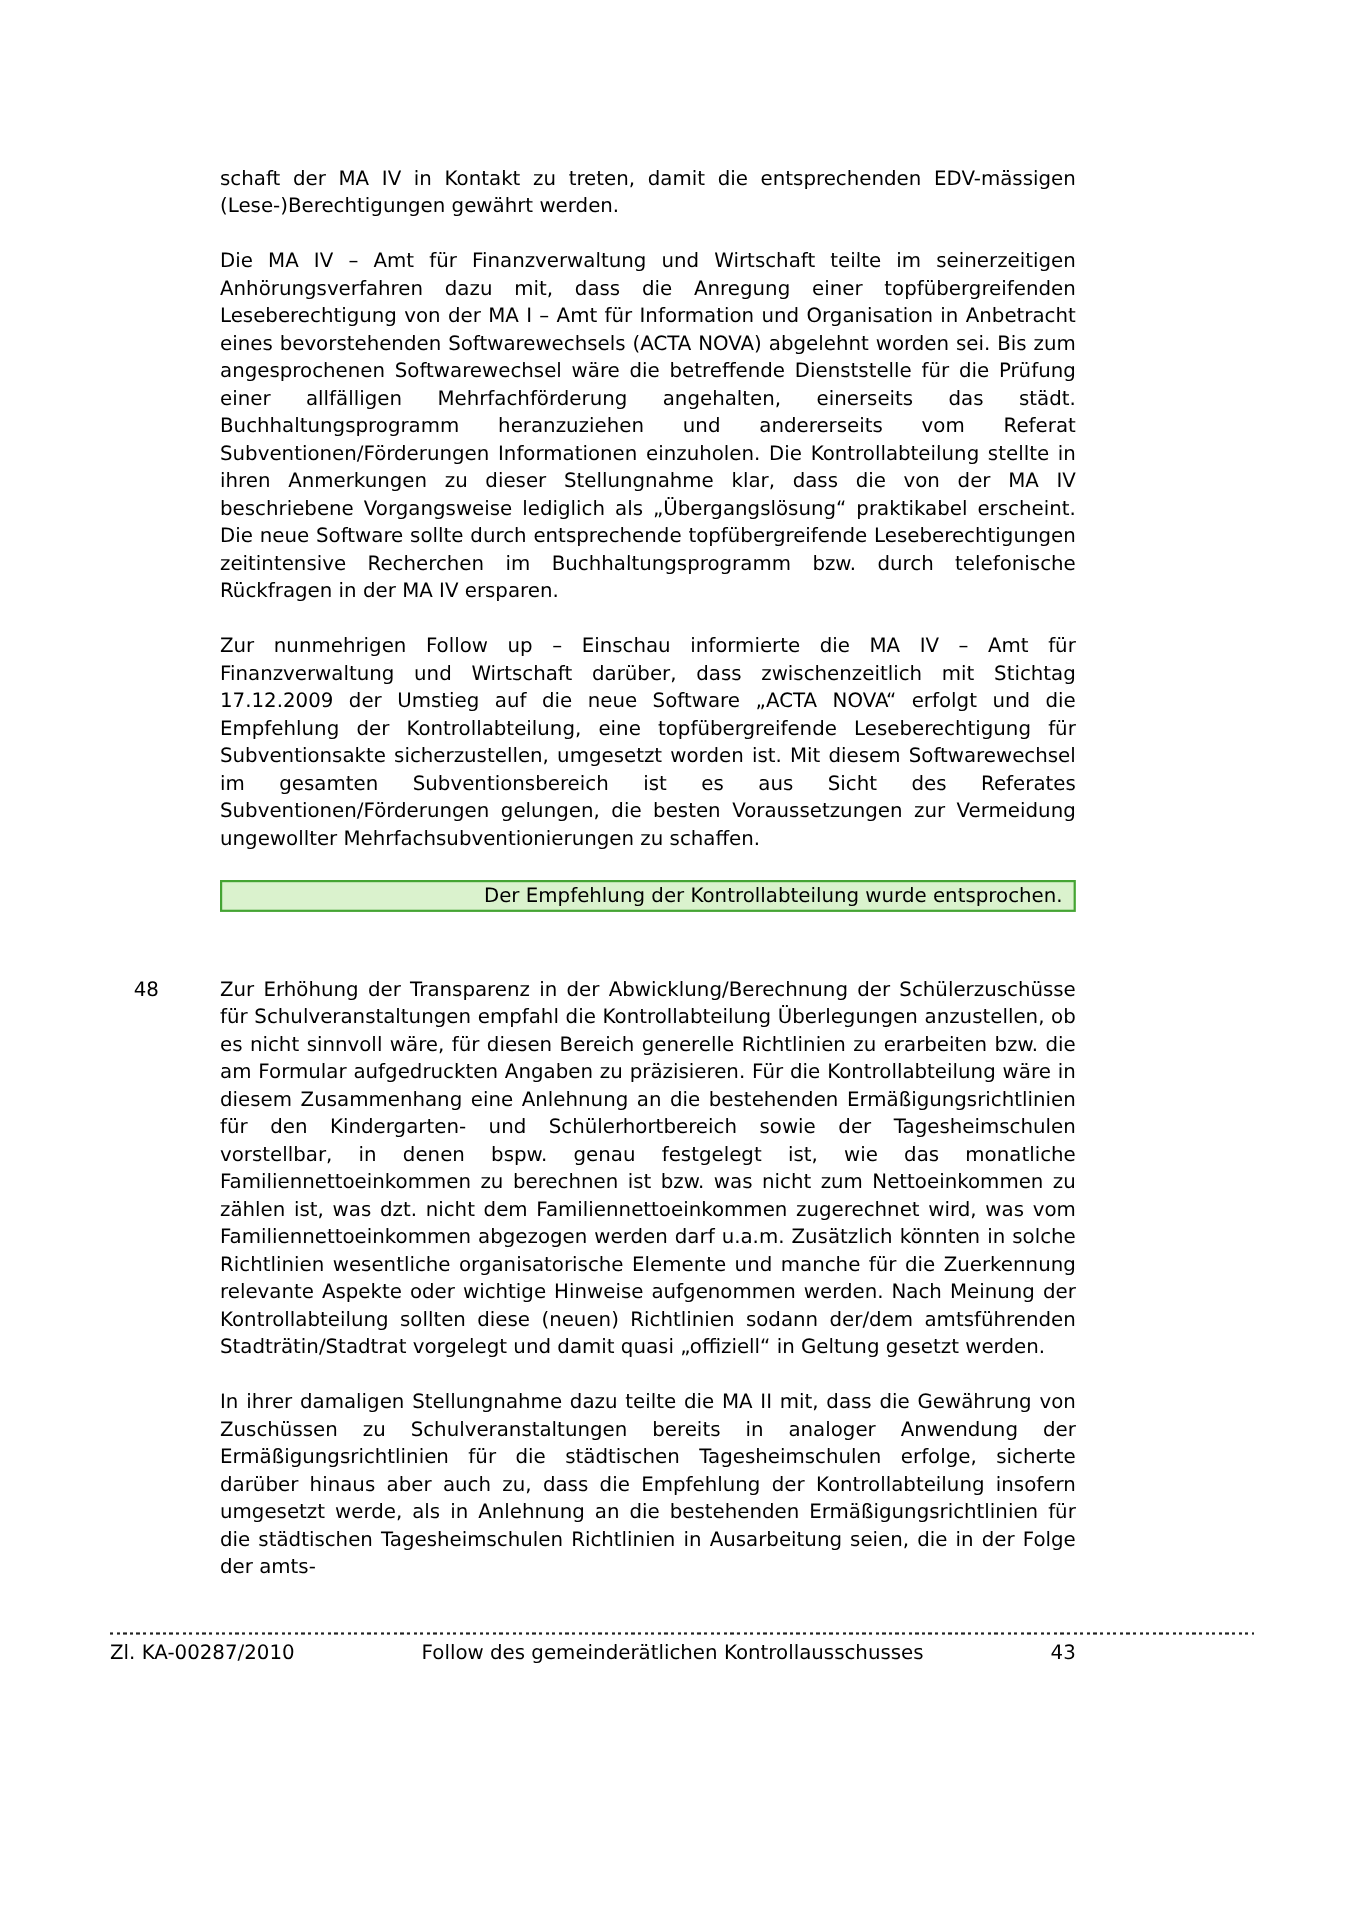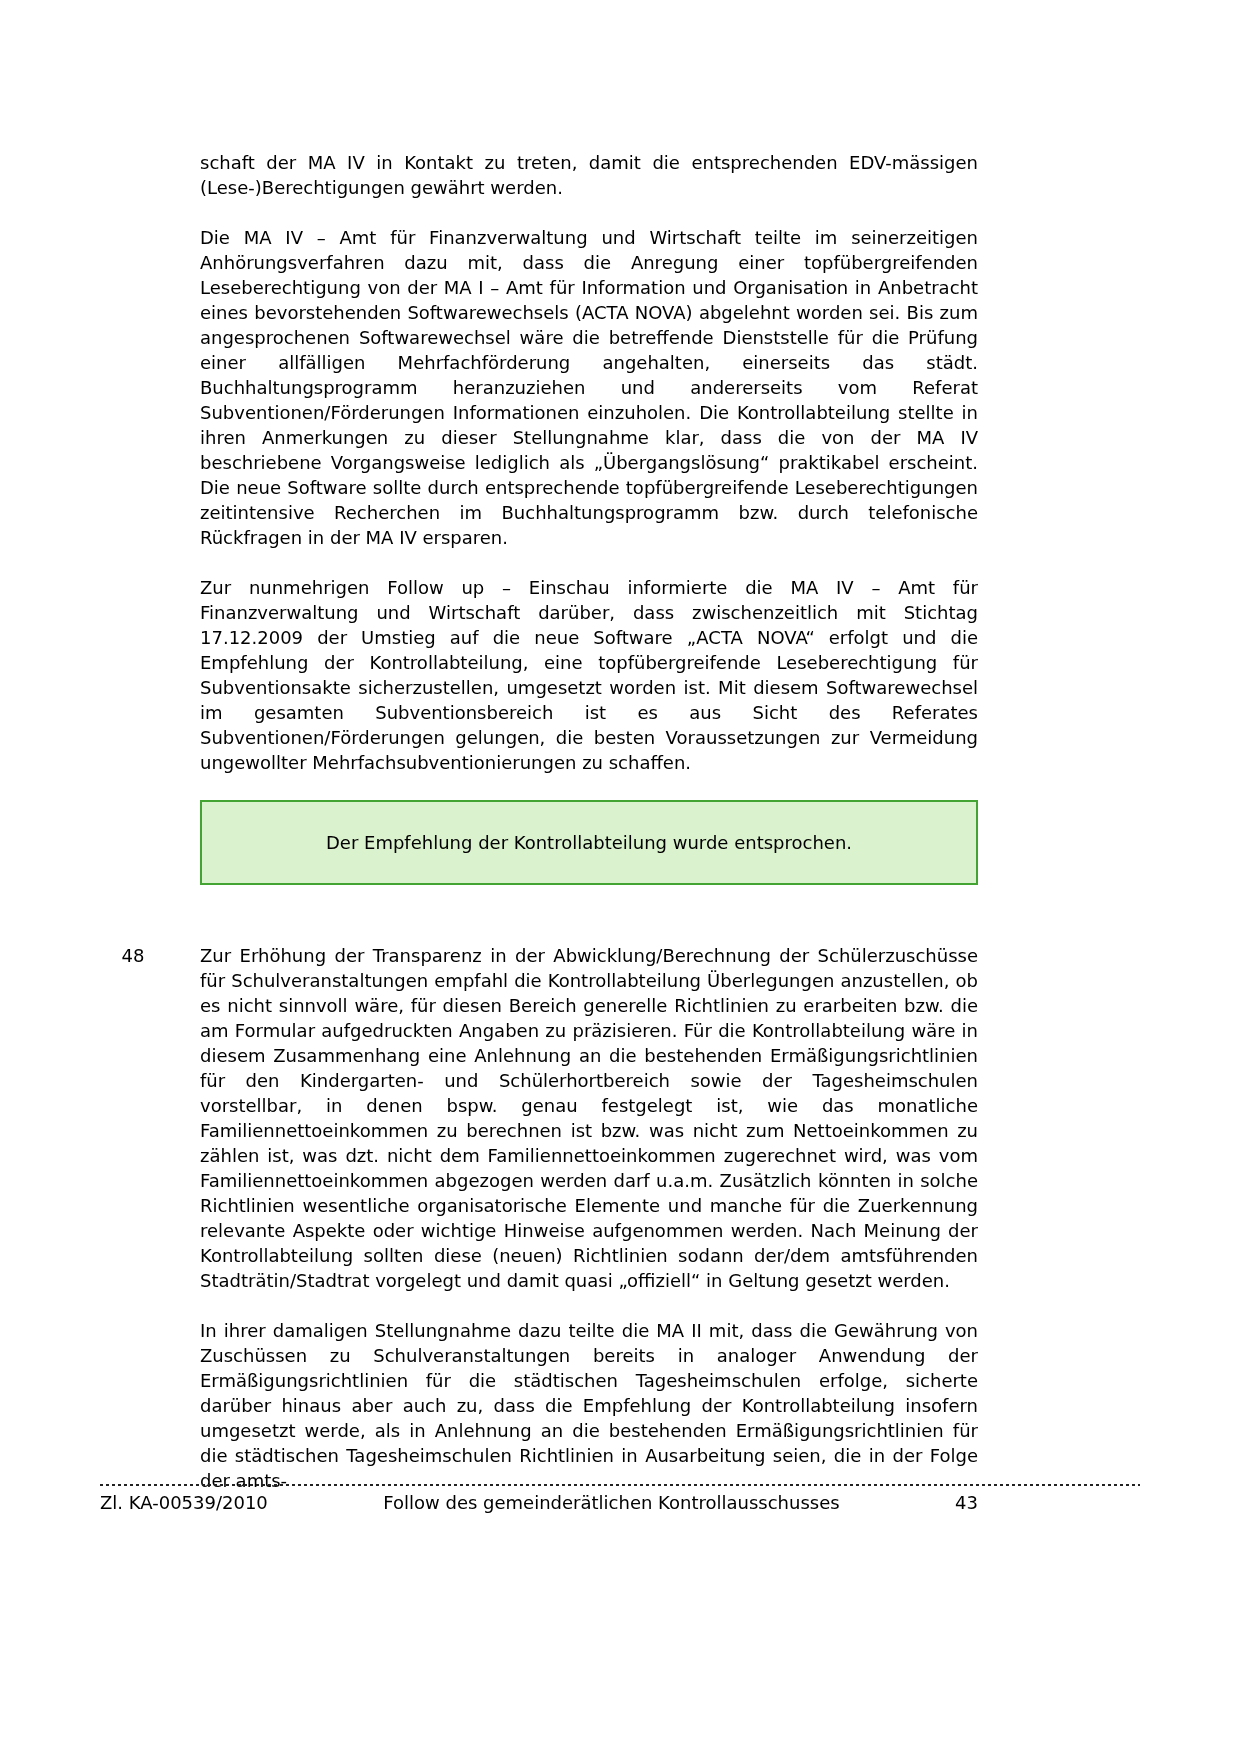--- a/index.html
+++ b/index.html
@@ -27,22 +27,22 @@
     line-height: 25px;
     text-align: justify;
     hyphens: auto;
     -webkit-hyphens: auto;
     overflow-wrap: break-word;
   }
   .para { margin-bottom: 25px; }
   .rec-box {
     border: 2px solid #44a433;
     background: #daf2cd;
-    text-align: center;
-    padding: 28px 10px;
+    text-align: right;
+    padding: 0 10px;
     margin-top: 8px;
     margin-bottom: 58px;
   }
   .item { position: relative; }
   .item-number {
     position: absolute;
     left: -97px;
     top: 0;
     width: 60px;
     text-align: center;
@@ -90,19 +90,19 @@
         <p class="para">Zur Erhöhung der Transparenz in der Abwicklung/Berechnung der Schülerzuschüsse für Schulveranstaltungen empfahl die Kontrollabteilung Überlegungen anzustellen, ob es nicht sinnvoll wäre, für diesen Bereich generelle Richtlinien zu erarbeiten bzw. die am Formular aufgedruckten Angaben zu präzisieren. Für die Kontrollabteilung wäre in diesem Zusammenhang eine Anlehnung an die bestehenden Ermäßigungsrichtlinien für den Kindergarten- und Schülerhortbereich sowie der Tagesheimschulen vorstellbar, in denen bspw. genau festgelegt ist, wie das monatliche Familiennettoeinkommen zu berechnen ist bzw. was nicht zum Nettoeinkommen zu zählen ist, was dzt. nicht dem Familiennettoeinkommen zugerechnet wird, was vom Familiennettoeinkommen abgezogen werden darf u.a.m. Zusätzlich könnten in solche Richtlinien wesentliche organisatorische Elemente und manche für die Zuerkennung relevante Aspekte oder wichtige Hinweise aufgenommen werden. Nach Meinung der Kontrollabteilung sollten diese (neuen) Richtlinien sodann der/dem amtsführenden Stadträtin/Stadtrat vorgelegt und damit quasi „offiziell“ in Geltung gesetzt werden.</p>
         <p class="para">In ihrer damaligen Stellungnahme dazu teilte die MA II mit, dass die Gewährung von Zuschüssen zu Schulveranstaltungen bereits in analoger Anwendung der Ermäßigungsrichtlinien für die städtischen Tagesheimschulen erfolge, sicherte darüber hinaus aber auch zu, dass die Empfehlung der Kontrollabteilung insofern umgesetzt werde, als in Anlehnung an die bestehenden Ermäßigungsrichtlinien für die städtischen Tagesheimschulen Richtlinien in Ausarbeitung seien, die in der Folge der amts-</p>
       </div>
     </div>
 
   </div>
 
   <div class="footer">
     <div class="dotted-line"></div>
     <div class="footer-row">
-      <span>Zl. KA-00539/2010</span>
+      <span>Zl. KA-00287/2010</span>
       <span>Follow des gemeinderätlichen Kontrollausschusses</span>
       <span>43</span>
     </div>
   </div>
 
 </div>
 
 </body></html>

